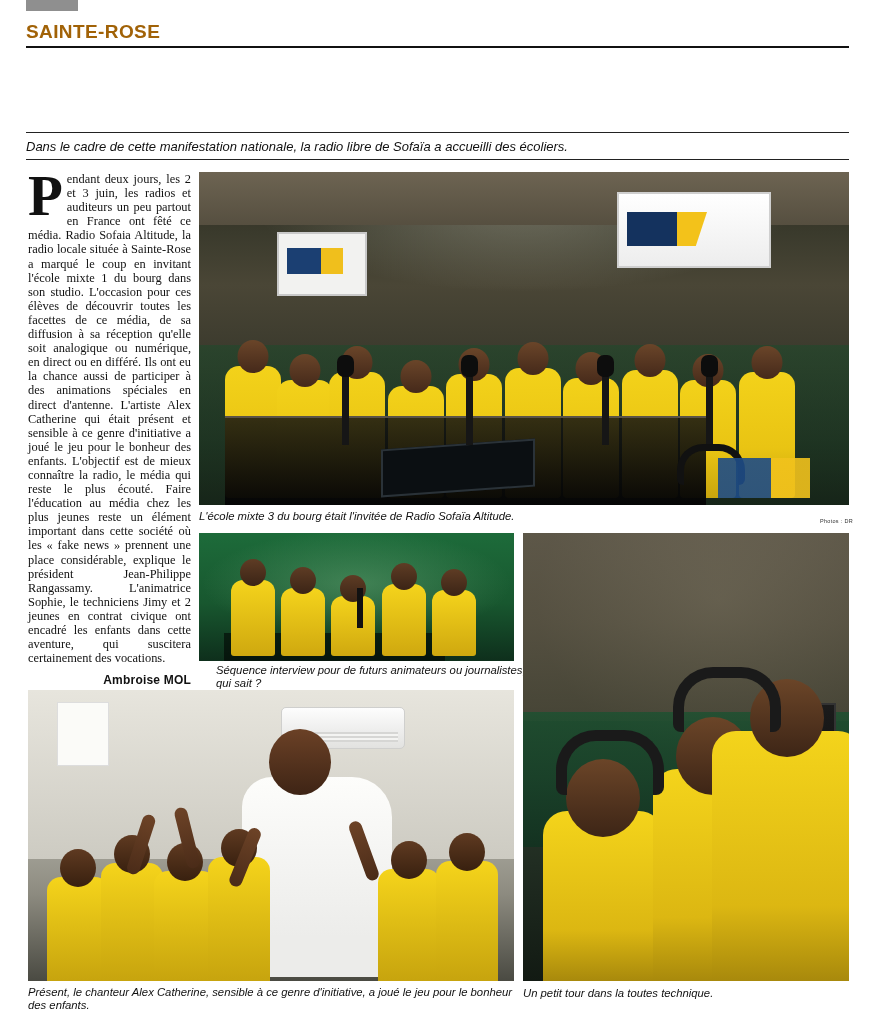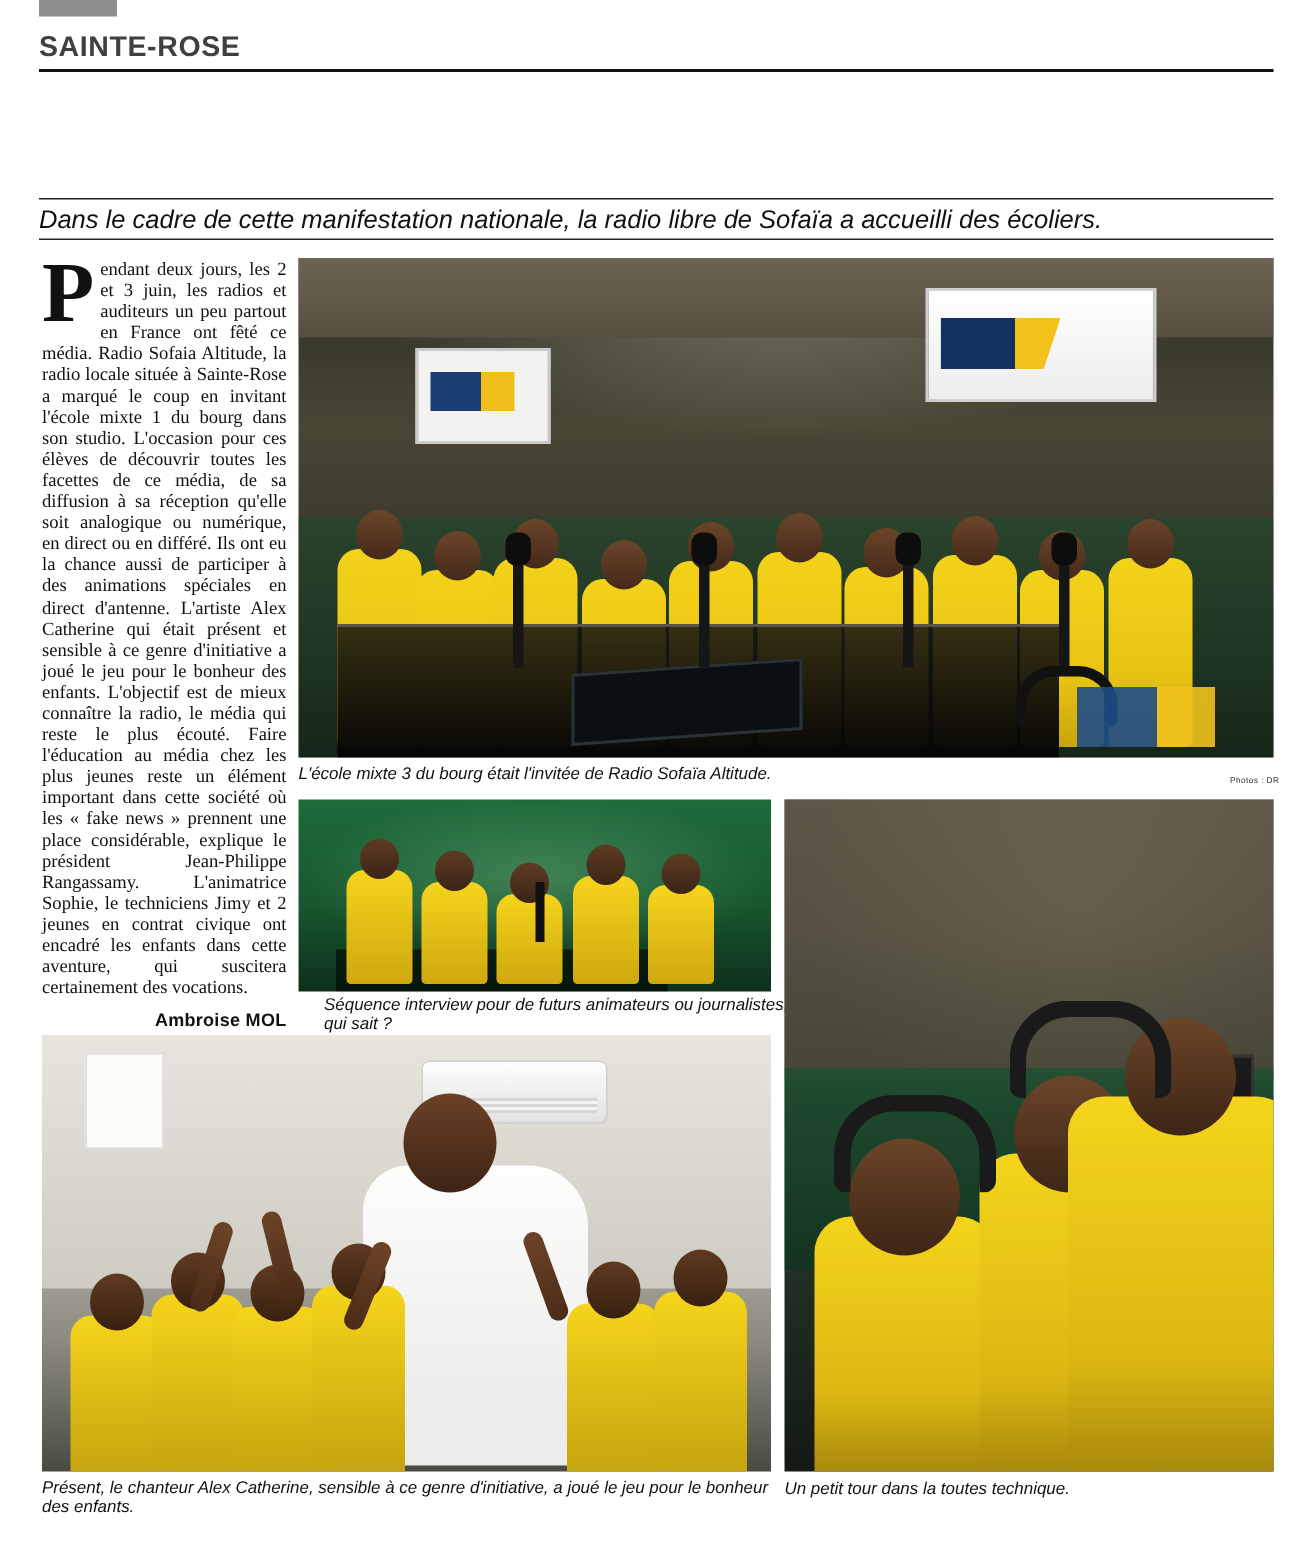--- a/index.html
+++ b/index.html
@@ -39,21 +39,21 @@
     position: absolute;
     left: 26px;
     top: 22px;
     width: 823px;
   }
   .kicker {
     font-family: "Liberation Sans", sans-serif;
     font-weight: bold;
     font-size: 19px;
     letter-spacing: 0.4px;
-    color: #404040;
+    color: #a16207;
     margin: 0;
     line-height: 1;
   }
   .kicker-rule {
     margin-top: 5px;
     border-bottom: 2.5px solid #111;
     width: 823px;
   }
 
   
@@ -78,21 +78,21 @@
     top: 132px;
     width: 823px;
   }
   .standfirst-rule-top {
     border-top: 1px solid #222;
     width: 823px;
   }
   .standfirst {
     font-family: "Liberation Sans", sans-serif;
     font-style: italic;
-    font-size: 17px;
+    font-size: 13px;
     line-height: 15px;
     color: #111;
     padding: 6px 0 5px 0;
     margin: 0;
   }
   .standfirst-rule-bottom {
     border-top: 1px solid #222;
     width: 823px;
   }
 

